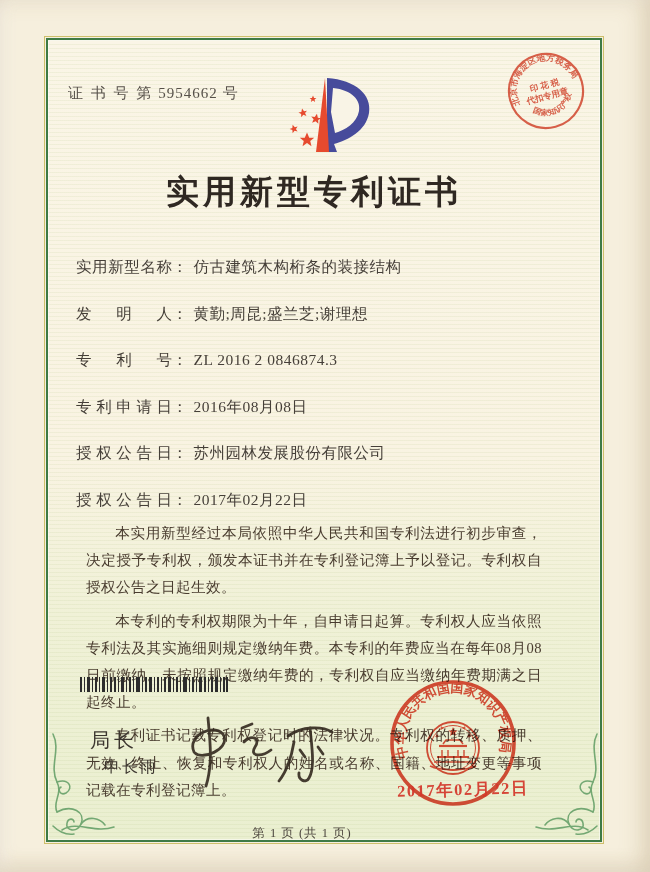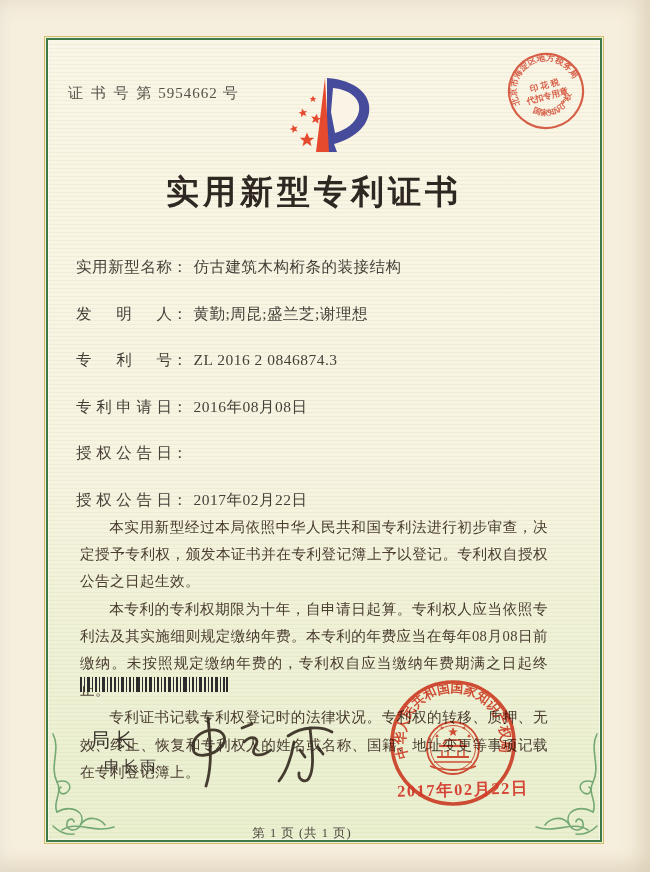--- a/index.html
+++ b/index.html
@@ -40,21 +40,21 @@
   }
   .fields { position:absolute; left:76px; top:256px; width:470px; }
   .field-row { display:flex; align-items:flex-start; line-height:22px; margin-bottom:24.5px; font-size:15.5px; color:#453f38; }
   .field-row .lbl { display:inline-block; width:96px; text-align-last:justify; text-align:justify; }
   .field-row .sep { margin-right:6px; }
   .field-row .val { letter-spacing:.5px; white-space:nowrap; }
   .paras {
     position:absolute; left:80px; top:514px; width:468px;
     font-size:14.6px; line-height:27.2px; color:#493c2f; text-align:justify;
   }
-  .paras p { margin:0; text-indent:2em; letter-spacing:.4px; }
+  .paras p { margin:6px; text-indent:2em; letter-spacing:.4px; }
   .director-title { left:90px; top:727px; font-size:20px; letter-spacing:4px; color:#3c362f; }
   .director-name  { left:104px; top:757px; font-size:16px; letter-spacing:2px; color:#3c362f; }
   .seal-date {
     left:397px; top:779px; font-size:16.5px; font-weight:600; color:#d4372a;
     letter-spacing:1.5px; transform:rotate(-1.5deg); z-index:6; opacity:.92;
   }
   .footer {
     left:44px; top:825px; width:516px; text-align:center;
     font-size:12.5px; color:#4c463e; letter-spacing:1px;
   }
@@ -147,20 +147,21 @@
         <span class="val">ZL 2016 2 0846874.3</span>
     </div>
     <div class="field-row">
       <span class="lbl">专利申请日</span>
         <span class="sep">：</span>
         <span class="val">2016年08月08日</span>
     </div>
     <div class="field-row">
       <span class="lbl">授权公告日</span>
         <span class="sep">：</span>
+        <span class="val">苏州园林发展股份有限公司</span>
     </div>
     <div class="field-row">
       <span class="lbl">授权公告日</span>
         <span class="sep">：</span>
         <span class="val">2017年02月22日</span>
     </div>
   </div>
 
   <div class="paras">
     <p>本实用新型经过本局依照中华人民共和国专利法进行初步审查，决定授予专利权，颁发本证书并在专利登记簿上予以登记。专利权自授权公告之日起生效。</p>

